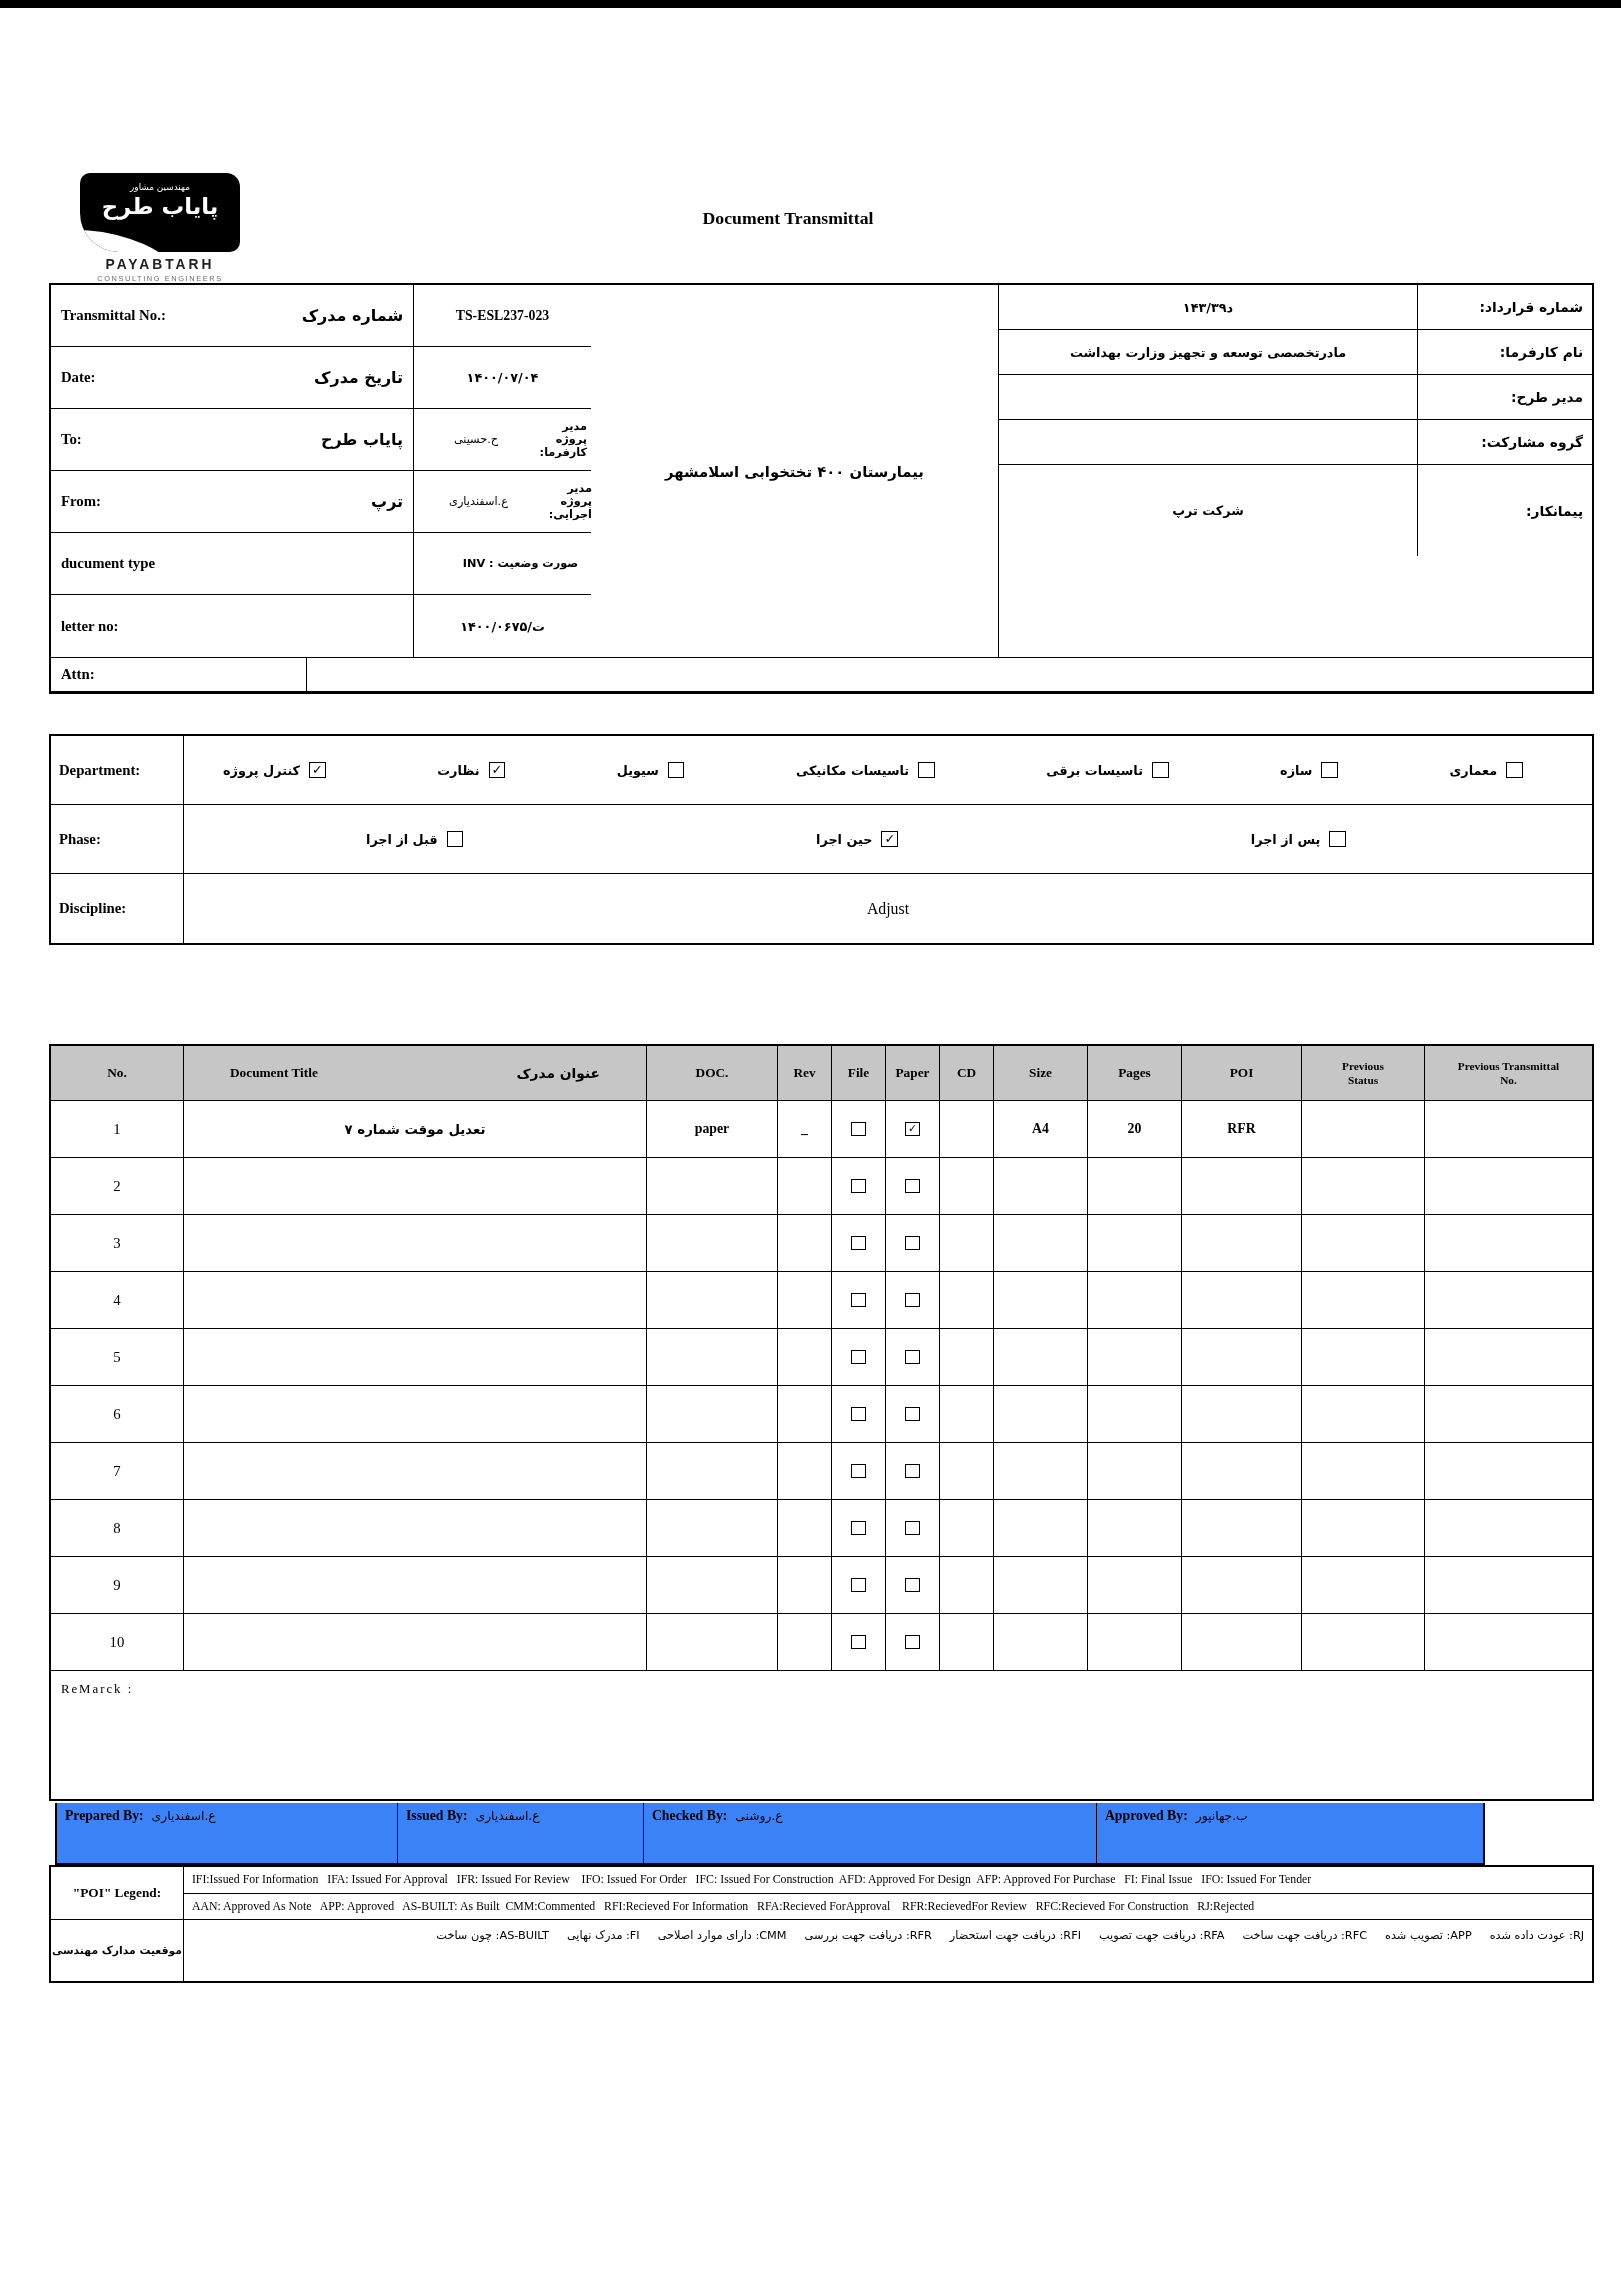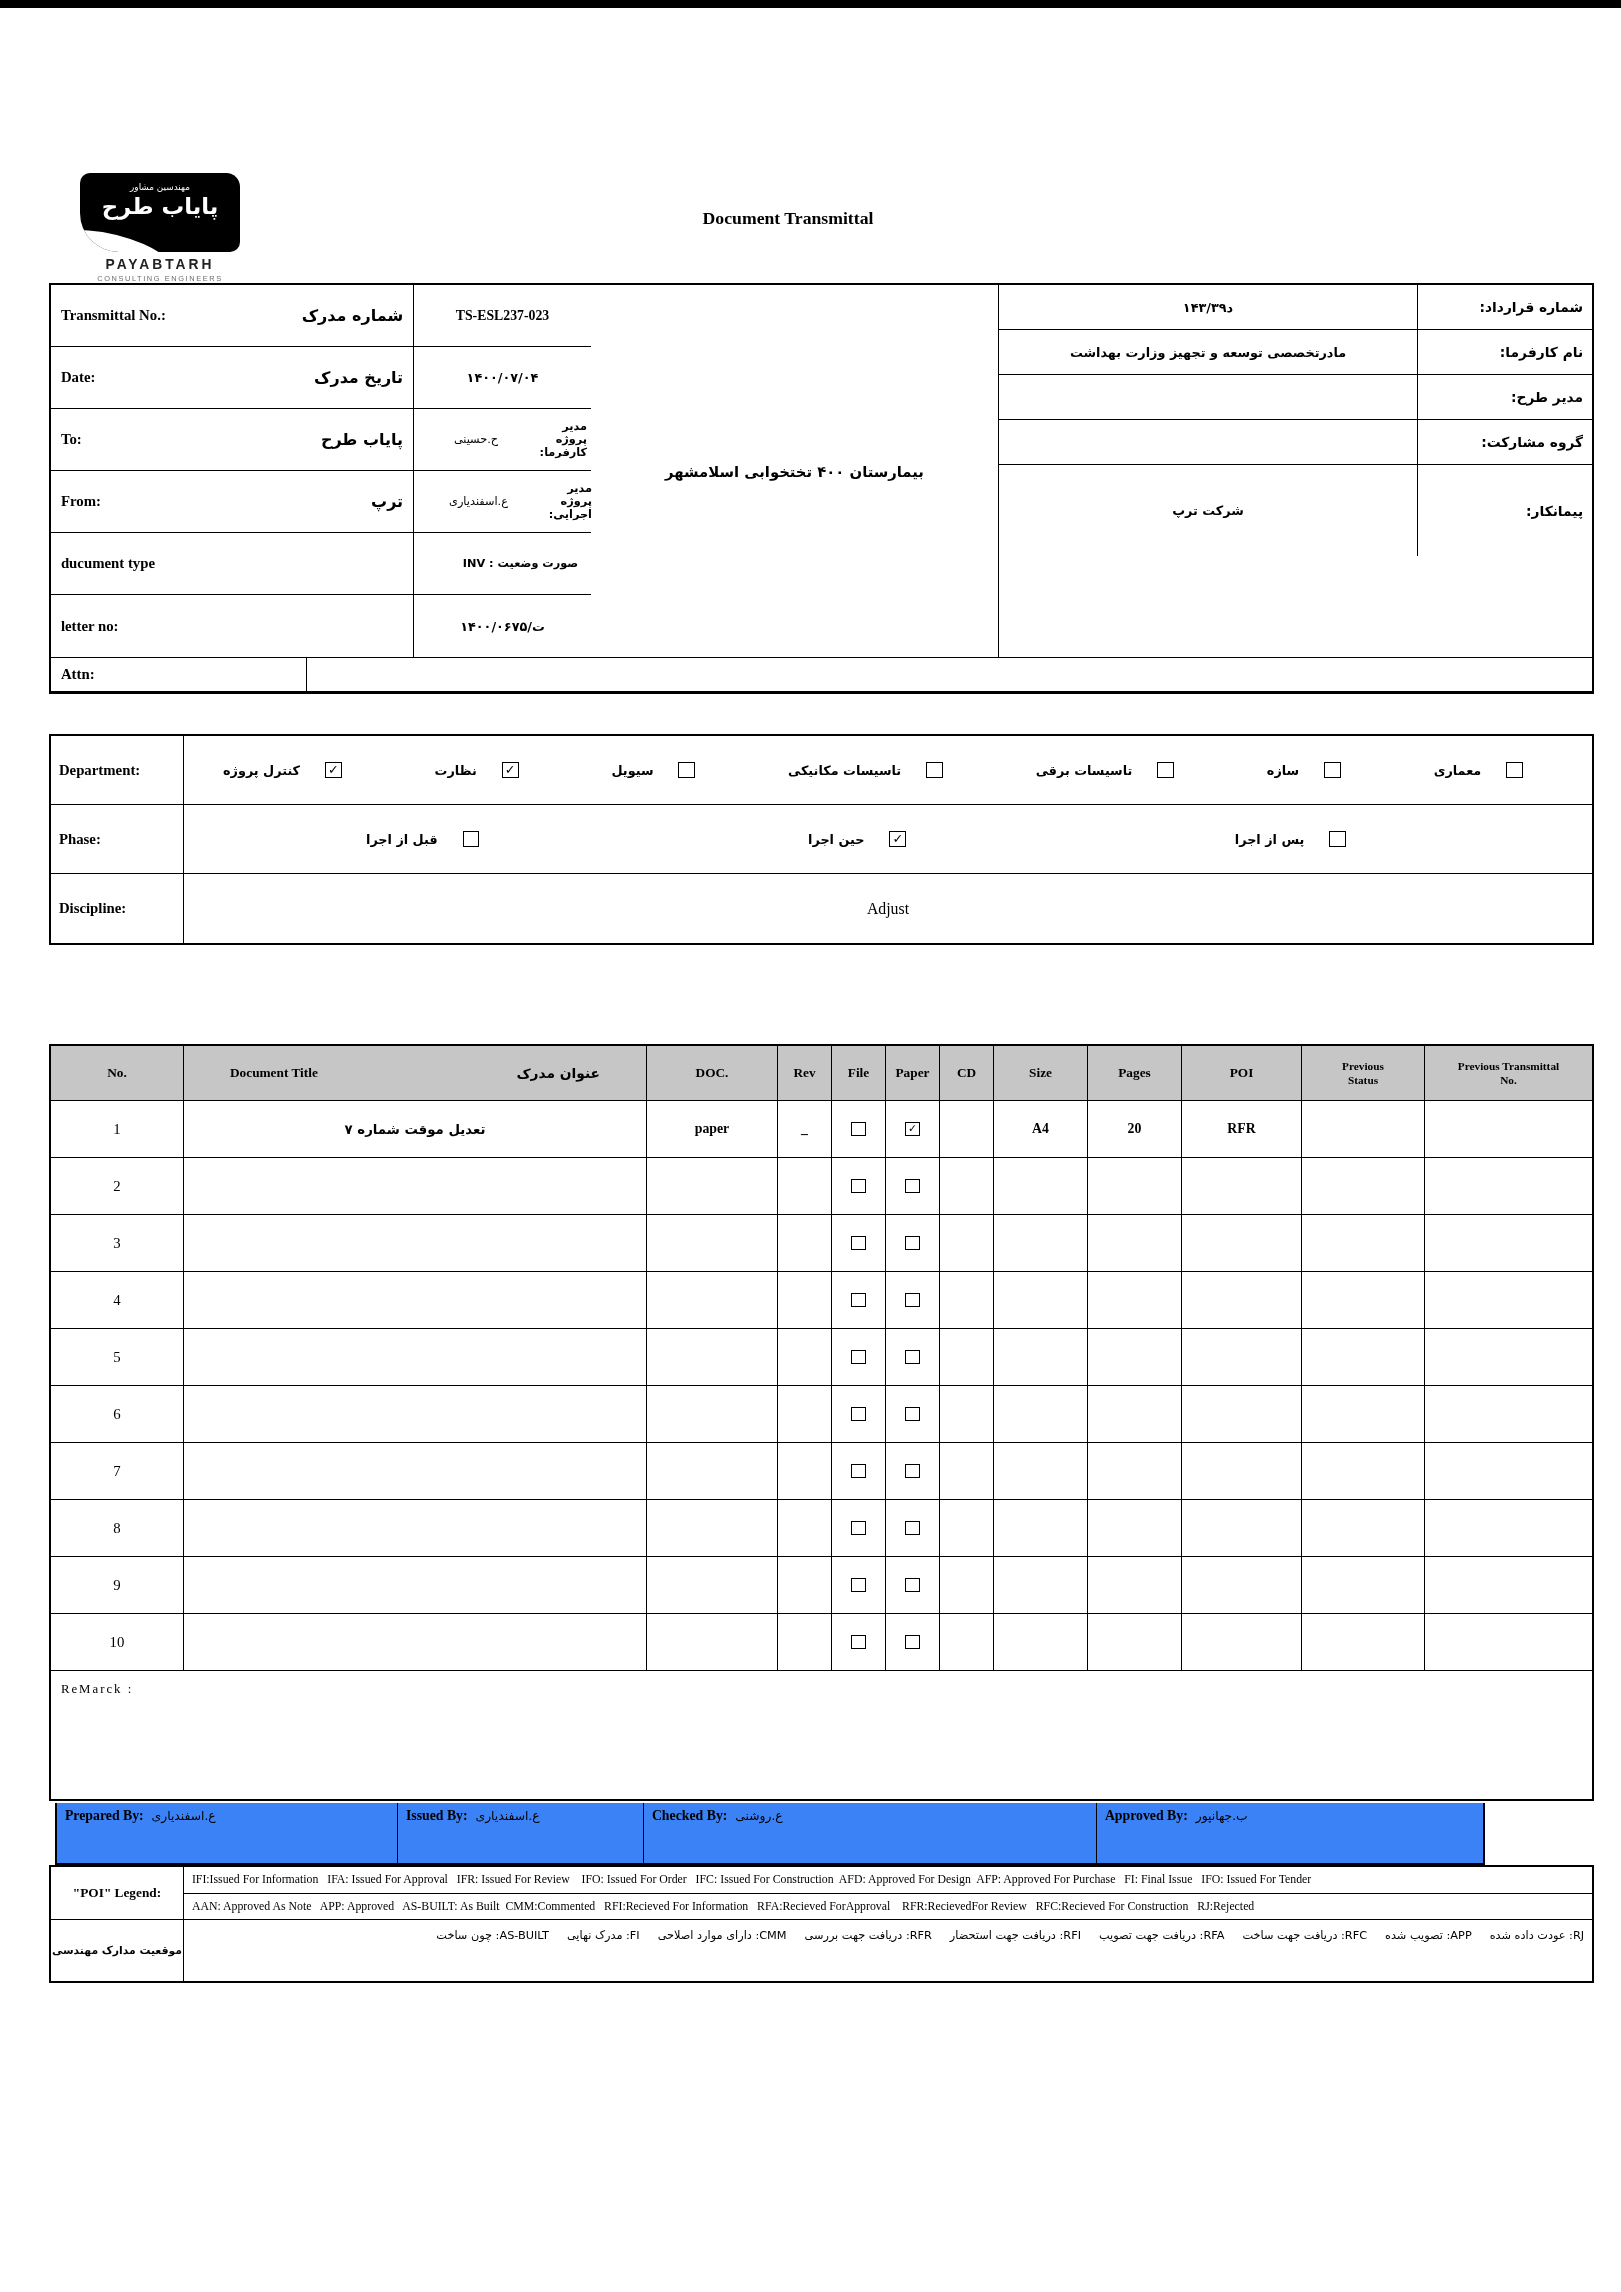--- a/index.html
+++ b/index.html
@@ -70,21 +70,21 @@
   }
   .cb.sm { width:14.8px; height:14.8px; font-size:10.8px; }
 
   
   .dept-table { position:absolute; left:49px; top:734px; width:1545px; border:2px solid #000; background:#fff; }
   .dp-row { display:flex; height:69px; border-bottom:1px solid #000; }
   .dp-row:last-child { border-bottom:none; }
   .dp-lbl { width:133px; border-right:1px solid #000; display:flex; align-items:center; padding-left:7.9px; font-size:14.8px; font-weight:bold; }
   .dp-items { flex:1; display:flex; align-items:center; justify-content:space-between; padding:0 69px 0 39px; }
   .dp-items.phase { padding:0 246px 0 182px; }
-  .dp-item { display:flex; align-items:center; gap:25px; }
+  .dp-item { display:flex; align-items:center; gap:9px; }
   .dp-item .fa { font-size:12.8px; font-weight:bold; }
   .dp-disc { flex:1; display:flex; align-items:center; justify-content:center; font-size:15.8px; }
 
   
   .main-table { position:absolute; left:49px; top:1044px; width:1545px; border:2px solid #000; background:#fff; }
   .mt-head, .mt-row { display:grid; grid-template-columns:133px 463px 131px 54px 54px 54px 54px 94px 94px 120px 123px 1fr; }
   .mt-head { height:55px; background:#c6c6c6; }
   .hc { border-right:1px solid #000; border-bottom:1px solid #000; display:flex; align-items:center; justify-content:center; text-align:center; font-weight:bold; font-size:13.3px; }
   .hc:last-child { border-right:none; }
   .hc.small { font-size:11.3px; padding:0 27.6px; line-height:1.25; }

